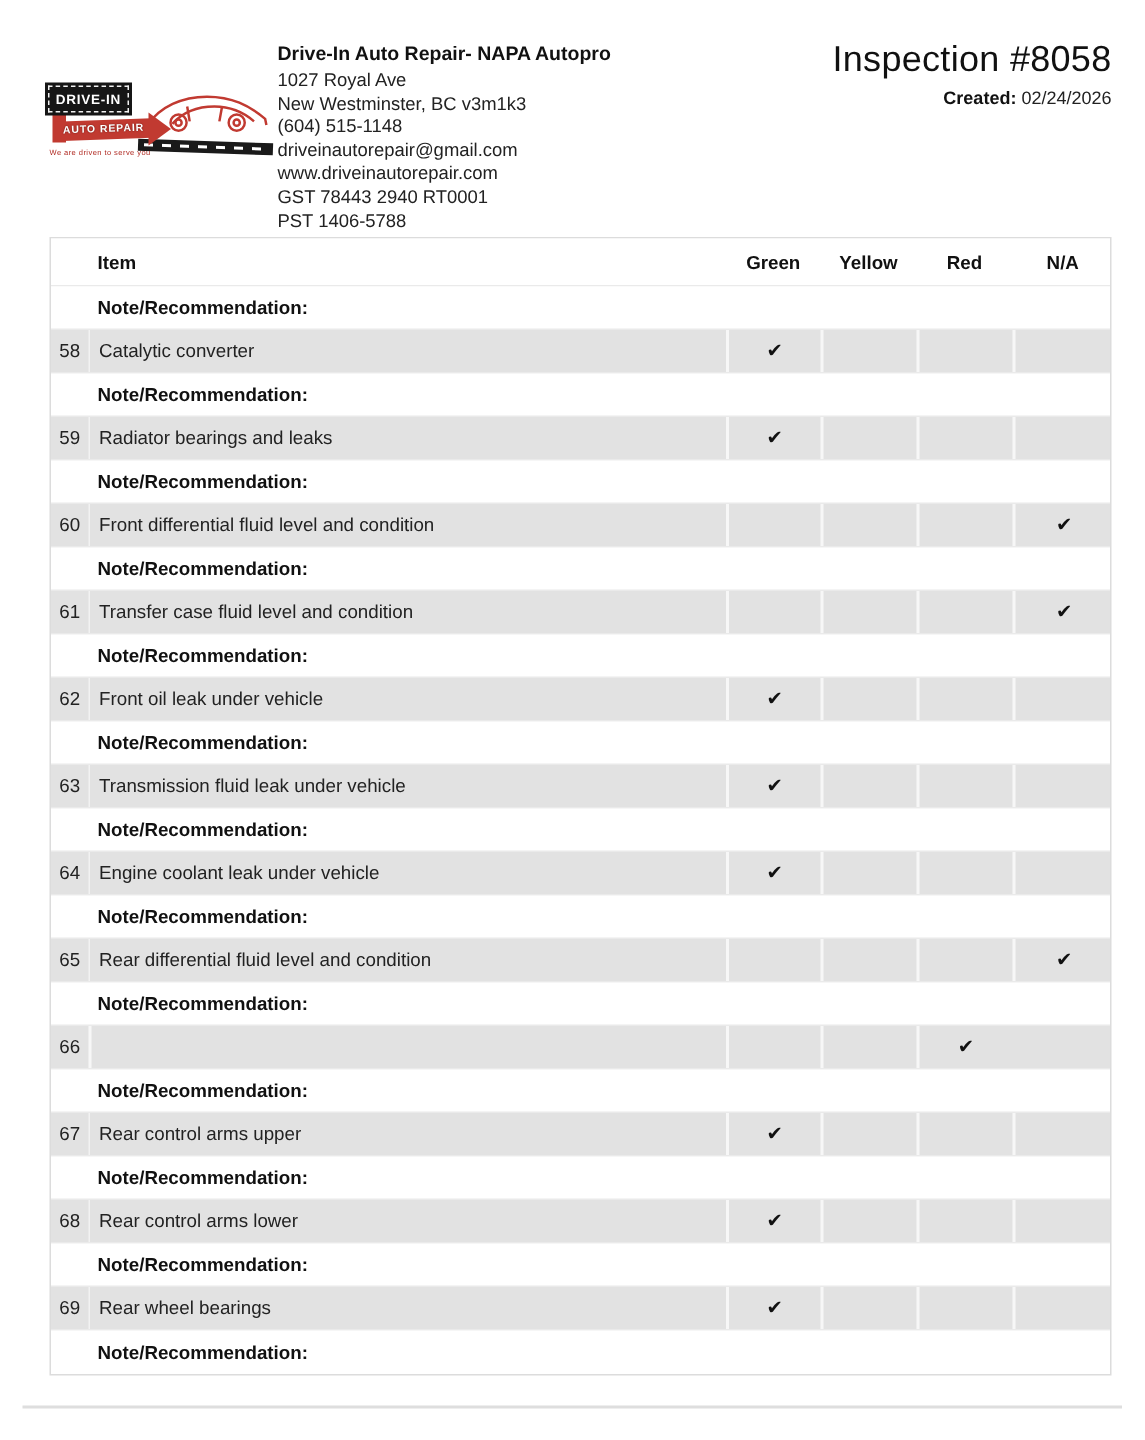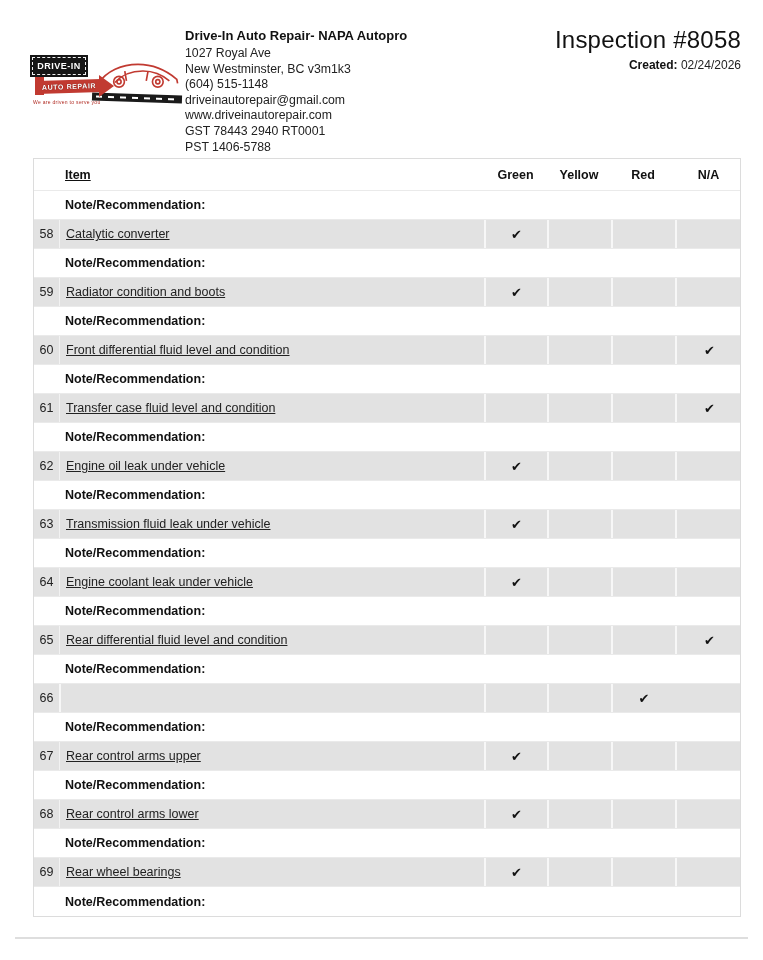--- a/index.html
+++ b/index.html
@@ -62,21 +62,21 @@
   }
   .trow {
     display:grid;
     grid-template-columns:25px 425px 63px 64px 64px 67px;
     height:29px; border-bottom:1px solid #eaeaea;
   }
   .trow:last-child { border-bottom:none; }
   .header-row { height:32px; background:#fff; }
   .cell { display:flex; align-items:center; font-size:12.5px; }
   .cell.num { justify-content:center; color:#222; }
-  .cell.item { padding-left:6px; color:#222;text-decoration:underline; }
+  .cell.item { padding-left:6px; color:#222; }
   .header-row .cell { font-weight:bold; color:#111; }
   .header-row .status { justify-content:center; }
   .item-row { background:#e2e2e2; }
   .item-row .cell.item { border-left:1px solid rgba(255,255,255,.55); }
   .item-row .status { border-left:2px solid #f7f7f7; justify-content:center; }
   .status.checked { font-size:13px; font-weight:bold; color:#111; }
   .note-row { display:flex; align-items:center; background:#fff; }
   .note-label { padding-left:31px; font-size:12.5px; font-weight:bold; color:#111; }
 
   .bottom-divider {
@@ -151,21 +151,21 @@
     <div class="cell status"></div>
     <div class="cell status"></div>
     <div class="cell status"></div>
   </div>
   <div class="trow note-row">
     <div class="note-label">Note/Recommendation:</div>
   </div>
 
   <div class="trow item-row">
     <div class="cell num">59</div>
-    <div class="cell item">Radiator condition and boots</div>
+    <div class="cell item">Radiator bearings and leaks</div>
     <div class="cell status checked">✔</div>
     <div class="cell status"></div>
     <div class="cell status"></div>
     <div class="cell status"></div>
   </div>
   <div class="trow note-row">
     <div class="note-label">Note/Recommendation:</div>
   </div>
 
   <div class="trow item-row">
@@ -187,21 +187,21 @@
     <div class="cell status"></div>
     <div class="cell status"></div>
     <div class="cell status checked">✔</div>
   </div>
   <div class="trow note-row">
     <div class="note-label">Note/Recommendation:</div>
   </div>
 
   <div class="trow item-row">
     <div class="cell num">62</div>
-    <div class="cell item">Engine oil leak under vehicle</div>
+    <div class="cell item">Front oil leak under vehicle</div>
     <div class="cell status checked">✔</div>
     <div class="cell status"></div>
     <div class="cell status"></div>
     <div class="cell status"></div>
   </div>
   <div class="trow note-row">
     <div class="note-label">Note/Recommendation:</div>
   </div>
 
   <div class="trow item-row">

